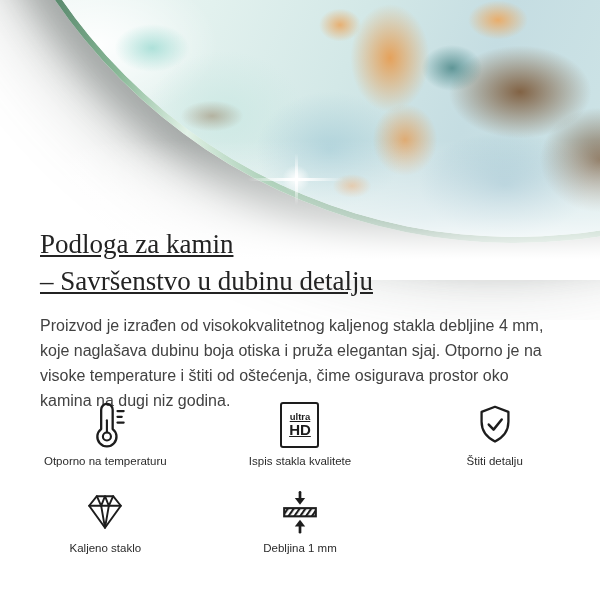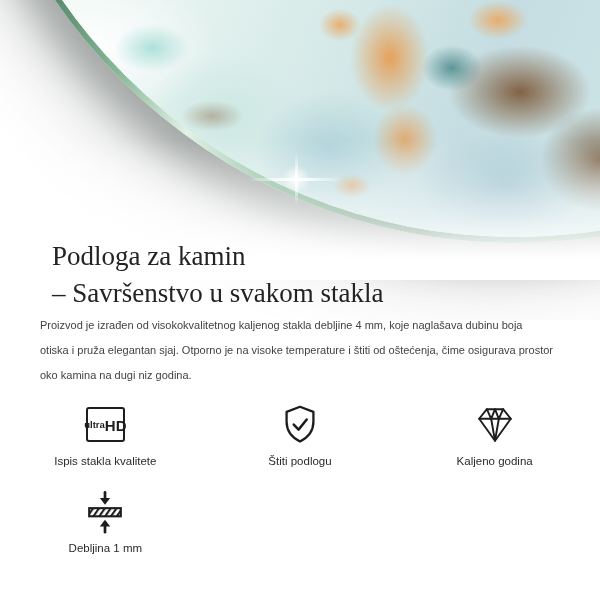--- a/index.html
+++ b/index.html
@@ -66,37 +66,37 @@
 
   
   .content { position: absolute; inset: 0; z-index: 4; }
   .page-title {
     position: absolute; left: 40px; top: 226px;
     font-family: "Liberation Serif", serif;
     font-size: 27px; line-height: 37px; color: #232323; font-weight: 400;
   }
   .page-desc {
     position: absolute; left: 40px; top: 313px; width: 514px;
-    font-size: 11px; line-height: 25px; color: #424242;
+    font-size: 16px; line-height: 25px; color: #424242;
   }
 
   
   .features {
     position: absolute; left: 8px; top: 402px; width: 584px;
     display: grid; grid-template-columns: repeat(3, 1fr); row-gap: 22px;
   }
   .feature { display: flex; flex-direction: column; align-items: center; }
   .icon-box { height: 45px; display: flex; align-items: center; justify-content: center; }
   .feature-label { margin-top: 8px; font-size: 11.5px; color: #2b2b2b; white-space: nowrap; }
   .icon-box svg { display: block; }
 
   .uhd {
-    width: 39px; height: 35px; border: 2.5px solid #1d1d1d; border-radius: 3px;
-    display: flex; flex-direction: row; align-items: center; justify-content: center;
-    color: #1d1d1d; box-sizing: border-box;
+    width: 39px; height: 46px; border: 2.5px solid #1d1d1d; border-radius: 3px;
+    display: flex; flex-direction: column; align-items: center; justify-content: center;
+    color: #1d1d1d; box-sizing: border-box; text-decoration: underline;
   }
   .uhd-top { font-size: 9.5px; font-weight: 700; line-height: 1; }
   .uhd-bottom { font-size: 15px; font-weight: 800; line-height: 1; margin-top: 1px; }
 </style>
 </head>
 <body>
 
 <div class="hero">
   <div class="glass-edge">
     <div class="glass-face">
@@ -106,60 +106,73 @@
   <div class="sparkle">
     <div class="glow"></div>
       <div class="ray-h"></div>
       <div class="ray-v"></div>
   </div>
   <div class="hero-fade"></div>
 </div>
 
 <div class="content">
 
-  <h1 class="page-title" style="margin:12px;">
+  <h1 class="page-title" style="margin:0;text-decoration:underline;">
     <div>Podloga za kamin</div>
-    <div>– Savršenstvo u svakom stakla</div>
+    <div>– Savršenstvo u dubinu detalju</div>
   </h1>
 
   <p class="page-desc" style="margin:0;">Proizvod je izrađen od visokokvalitetnog kaljenog stakla debljine 4 mm, koje naglašava dubinu boja otiska i pruža elegantan sjaj. Otporno je na visoke temperature i štiti od oštećenja, čime osigurava prostor oko kamina na dugi niz godina.</p>
 
   <div class="features">
 
+    <div class="feature">
+      <div class="icon-box">
+        <svg width="46" height="46" viewBox="0 0 48 48" fill="none" stroke="#1d1d1d" stroke-linecap="round" stroke-linejoin="round">
+          <path d="M20 8a6 6 0 0 1 12 0v20.3a10 10 0 1 1-12 0z" stroke-width="2.4"></path>
+          <line x1="26" y1="19" x2="26" y2="31.5" stroke-width="2.2"></line>
+          <circle cx="26" cy="36" r="4.2" stroke-width="2.2"></circle>
+          <line x1="37" y1="9.5" x2="43.5" y2="9.5" stroke-width="2.2"></line>
+          <line x1="37" y1="15.5" x2="41.5" y2="15.5" stroke-width="2.2"></line>
+          <line x1="37" y1="21.5" x2="43.5" y2="21.5" stroke-width="2.2"></line>
+        </svg>
+      </div>
+      <div class="feature-label">Otporno na temperaturu</div>
+    </div>
 
     <div class="feature">
       <div class="icon-box">
         <div class="uhd">
           <span class="uhd-top">ultra</span>
           <span class="uhd-bottom">HD</span>
         </div>
       </div>
       <div class="feature-label">Ispis stakla kvalitete</div>
     </div>
 
     <div class="feature">
       <div class="icon-box">
         <svg width="46" height="46" viewBox="0 0 48 48" fill="none" stroke="#1d1d1d" stroke-linecap="round" stroke-linejoin="round">
           <path d="M24 5l14 5.3v10.4c0 9.4-5.7 16.4-14 20.6-8.3-4.2-14-11.2-14-20.6V10.3z" stroke-width="2.4"></path>
           <path d="M17.5 23.5l5 5.3 8.5-10.5" stroke-width="2.6"></path>
         </svg>
       </div>
-      <div class="feature-label">Štiti podlogu</div>
+      <div class="feature-label">Štiti detalju</div>
     </div>
 
     <div class="feature">
       <div class="icon-box">
         <svg width="46" height="46" viewBox="0 0 48 48" fill="none" stroke="#1d1d1d" stroke-linecap="round" stroke-linejoin="round" stroke-width="2">
           <path d="M7.5 17.5L15.5 7.5h17l8 10L24 40.5z"></path>
           <path d="M7.5 17.5h33"></path>
           <path d="M15.5 7.5l4.5 10 4-10 4 10 4.5-10"></path>
           <path d="M20 17.5l4 23M28 17.5l-4 23"></path>
         </svg>
       </div>
-      <div class="feature-label">Kaljeno godina</div>
+      <div class="feature-label">Kaljeno staklo</div>
     </div>
 
 
     <div class="feature">
       <div class="icon-box">
         <svg width="46" height="46" viewBox="0 0 48 48">
           <defs>
             <pattern id="hatch" width="5" height="5" patternUnits="userSpaceOnUse" patternTransform="rotate(35)">
               <rect x="0" y="0" width="2.2" height="5" fill="#1d1d1d"></rect>
             </pattern>

